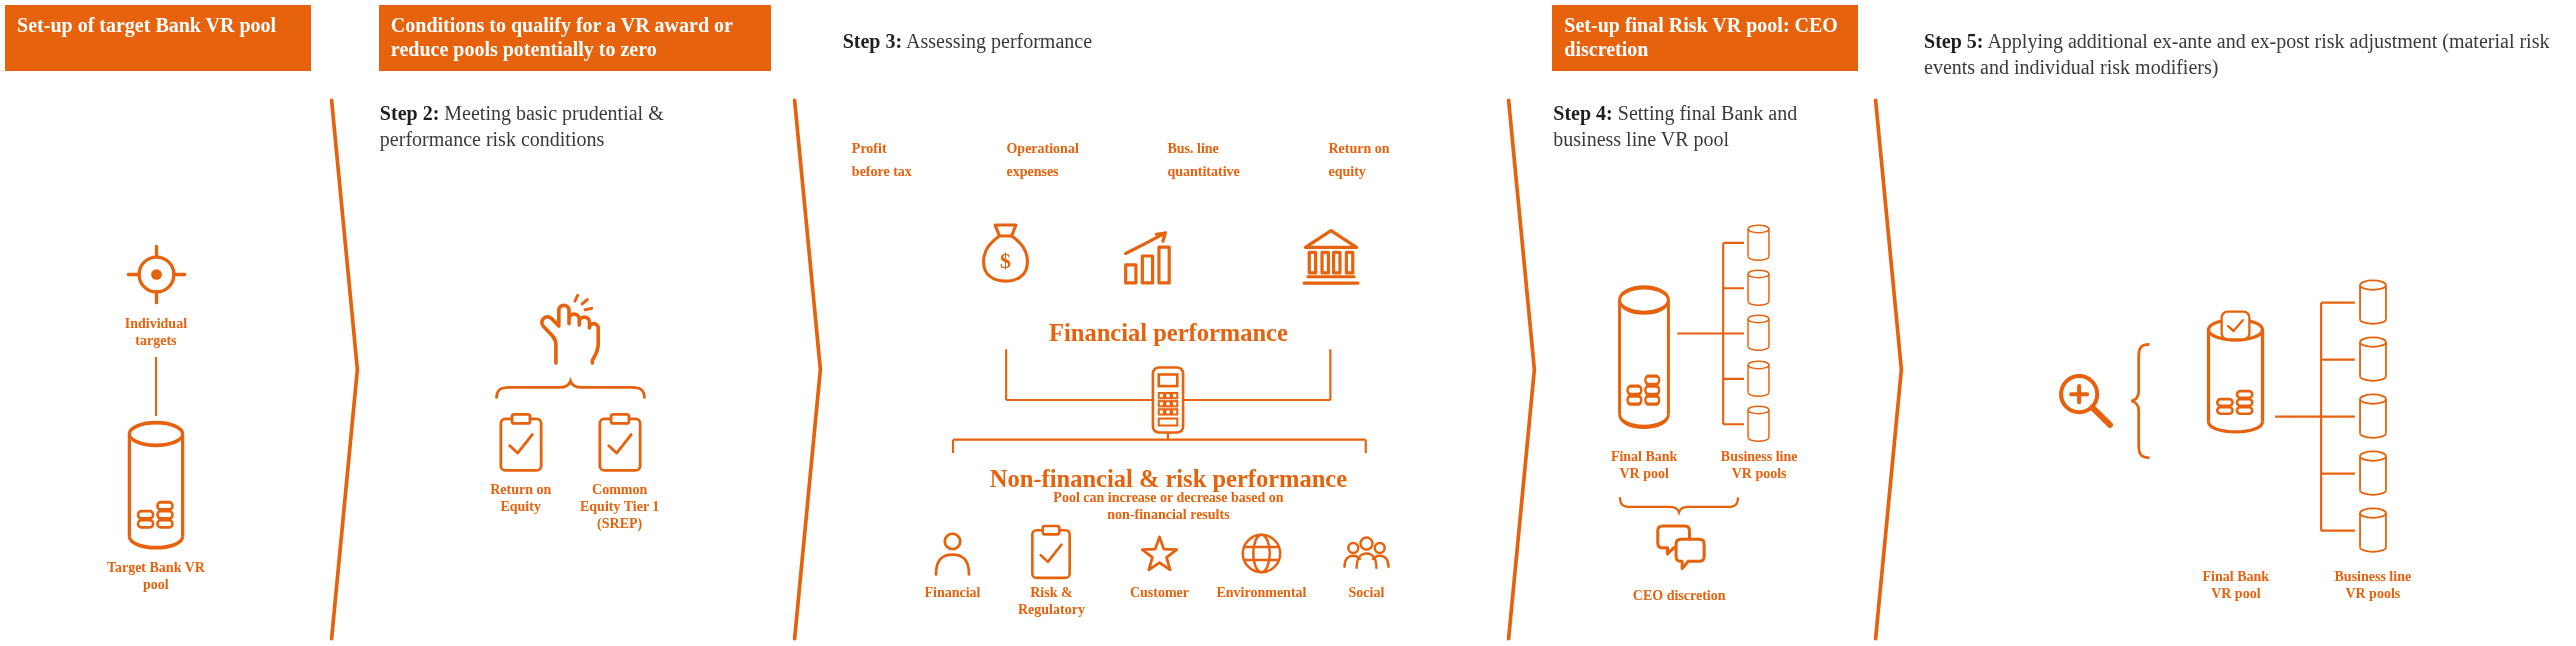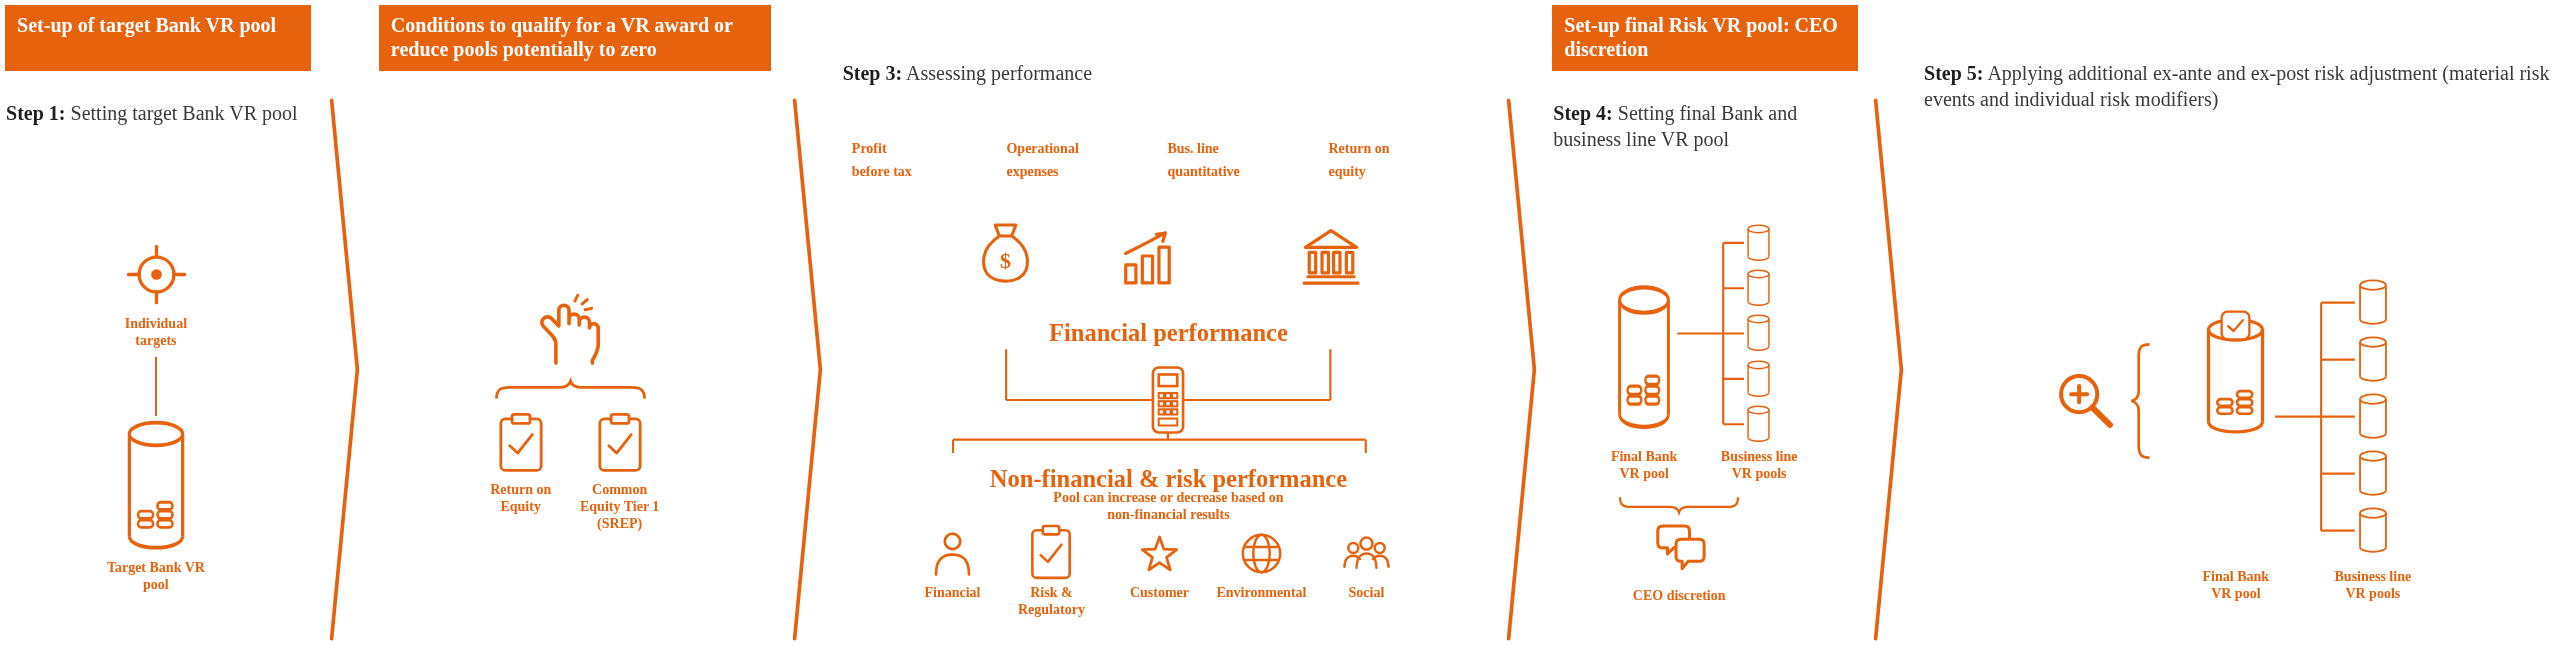--- a/index.html
+++ b/index.html
@@ -25,21 +25,21 @@
   .bar {
     background: var(--orange);
     color: #fff; font-weight: bold;
     font-size: 20px; line-height: 24.5px;
     padding: 8px 12.2px;
   }
   .bar.h2 { height: 66px; }
   .bar.h1 { height: 40px; }
 
   .step { margin: 29px 6.1px 0 1.2px; font-size: 20px; line-height: 26px; color: #3a3a3a; }
-  .panel.short-bar .step { margin-top: 55px; }
+  .panel.short-bar .step { margin-top: 23px; }
   .step b { color: #1f1f1f; }
 
   .icon { position: absolute; color: var(--orange); overflow: visible; display: block; }
 
   .lbl {
     position: absolute; transform: translateX(-50%);
     width: max-content; text-align: center;
     color: var(--orange); font-weight: bold;
     font-size: 14px; line-height: 17px;
     white-space: pre-line;
@@ -198,21 +198,20 @@
     </g>
   </defs>
 </svg>
 
 <div class="canvas">
 
   <section class="panel" style="width:306px">
     <header class="bar h2">
       <span>Set-up of target Bank VR pool</span>
     </header>
-    <p class="step"><b>Step 1:</b> <span>Setting target Bank VR pool</span></p>
 
     <svg class="icon" style="left:118px; top:236px; width:67px; height:67px" viewBox="0 0 100 100">
         <use href="#g-target"></use>
       </svg>
     <div class="lbl" style="left:151px; top:310px">Individual
 targets</div>
     <div class="vline" style="left:150px; top:352px; height:59px"></div>
     <svg class="icon" style="left:115px; top:412px; width:72px; height:138px" viewBox="0 0 100 170" preserveAspectRatio="none">
         <use href="#g-cylcoins"></use>
       </svg>
@@ -221,20 +220,21 @@
   </section>
 
   <svg class="sep s1" width="31" height="543" viewBox="0 0 50 886">
       <use href="#g-chevron"></use>
     </svg>
 
   <section class="panel" style="width:392px">
     <header class="bar h2">
       <span>Conditions to qualify for a VR award or reduce pools potentially to zero</span>
     </header>
+    <p class="step"><b>Step 2:</b> <span>Meeting basic prudential &amp; performance risk conditions</span></p>
 
     <svg class="icon" style="left:155px; top:288px; width:73px; height:73px" viewBox="0 0 100 100">
         <use href="#g-hand"></use>
       </svg>
     <svg class="icon" style="left:115px; top:375px; width:153px; height:21px" viewBox="0 0 240 34" preserveAspectRatio="none">
         <use href="#g-braceover"></use>
       </svg>
     <svg class="icon" style="left:114px; top:407px; width:56px; height:62px" viewBox="0 0 100 110">
         <use href="#g-clip"></use>
       </svg>

